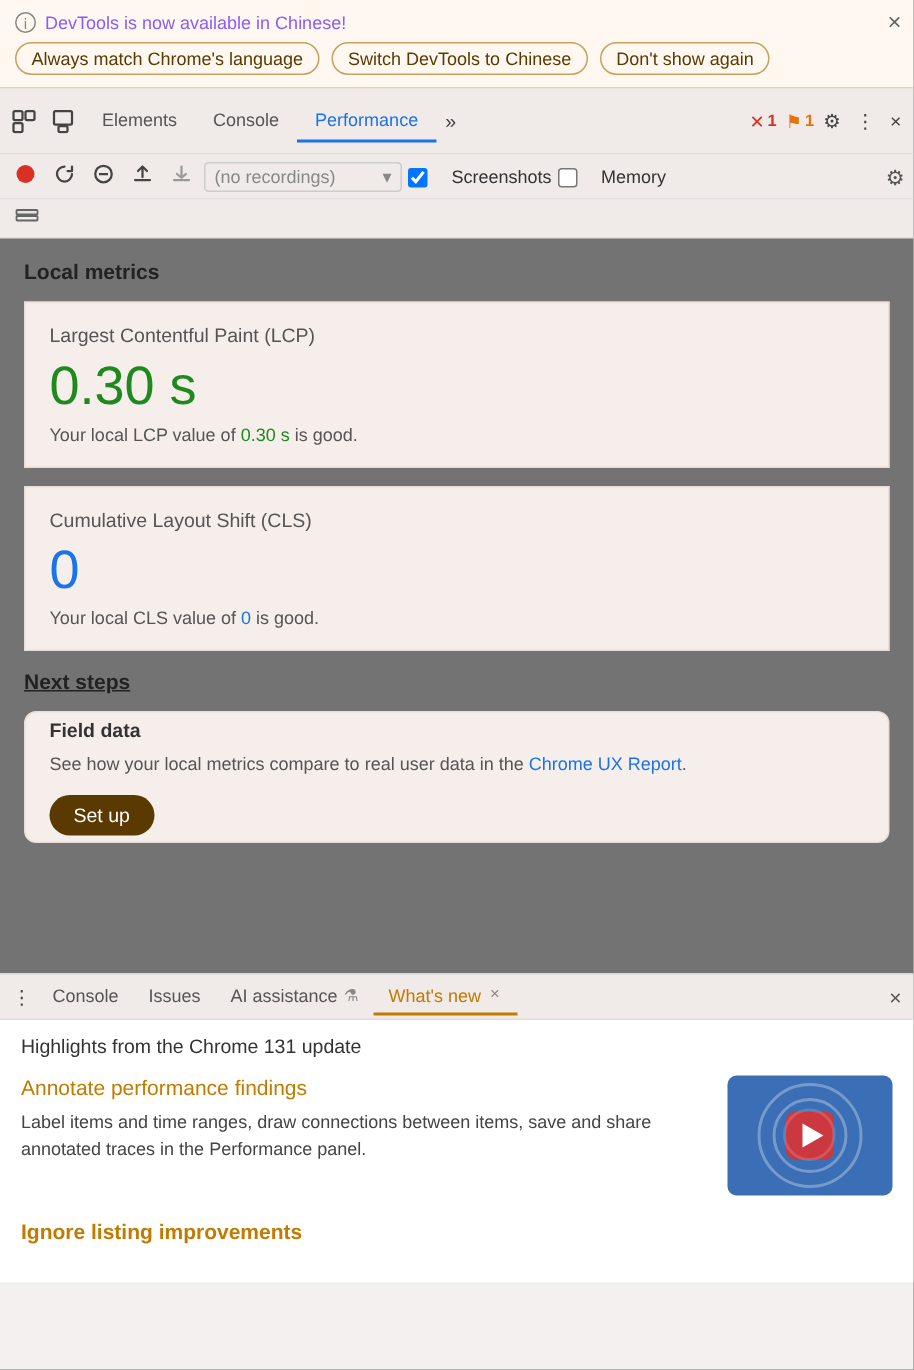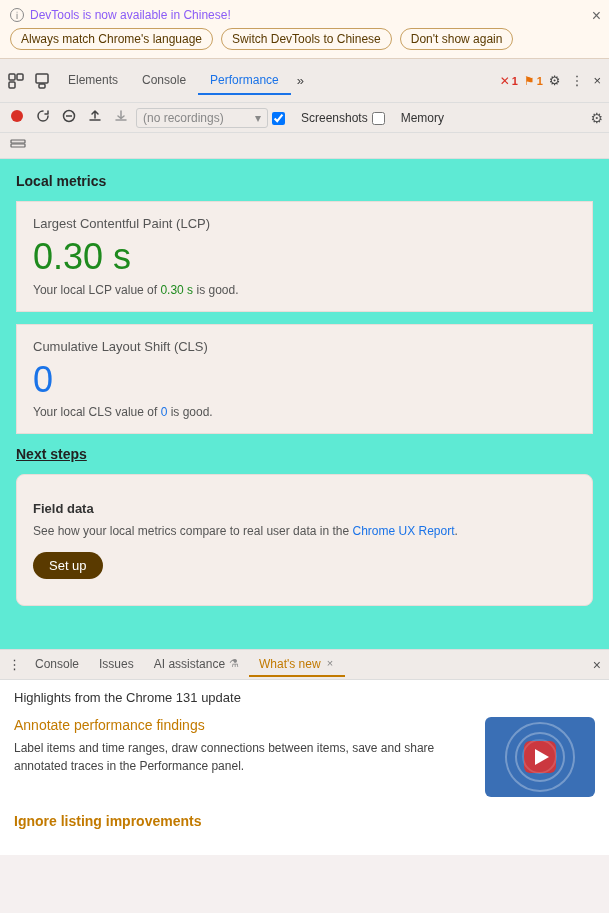--- a/index.html
+++ b/index.html
@@ -172,21 +172,21 @@
       background: #f0ebe8;
       border-bottom: 1px solid #ddd;
       height: 26px;
       display: flex;
       align-items: center;
       padding: 0 6px;
     }
 
     
     .main-content {
-      background: #5eead4;
+      background: #737373;
       padding: 14px 16px;
       overflow-y: auto;
     }
 
     
     .scrollable {
       overflow-y: auto;
     }
     .scrollable::-webkit-scrollbar { width: 8px; }
     .scrollable::-webkit-scrollbar-track { background: #f0ebe8; }
@@ -224,21 +224,21 @@
       font-size: 12px;
       color: #555;
     }
     .metric-description span.green { color: #1e8a1e; }
     .metric-description span.blue { color: #1a73e8; }
 
     
     .next-steps-card {
       background: #f5eeea;
       border-radius: 8px;
-      padding: 26px 16px;
+      padding: 4px 16px;
       margin-bottom: 28px;
       border: 1px solid #e8ddd8;
     }
     .next-steps-title {
       font-size: 13px;
       font-weight: 600;
       color: #333;
       margin-bottom: 6px;
     }
     .next-steps-desc {

